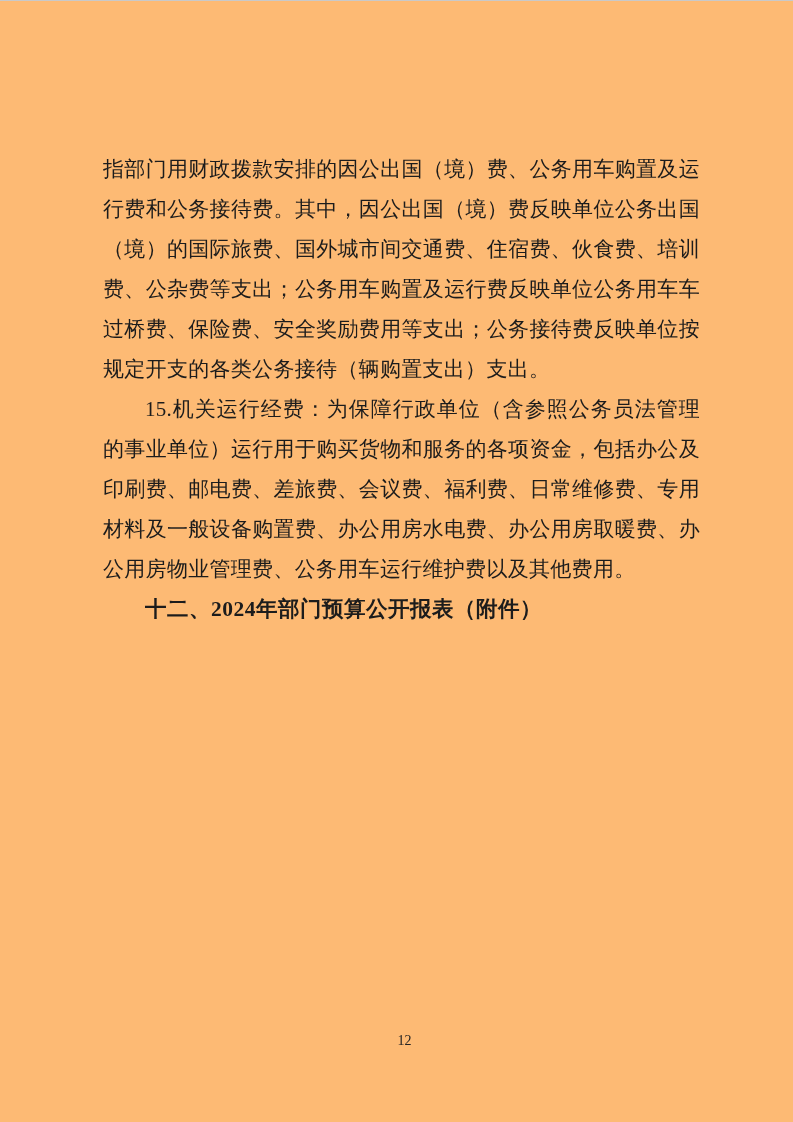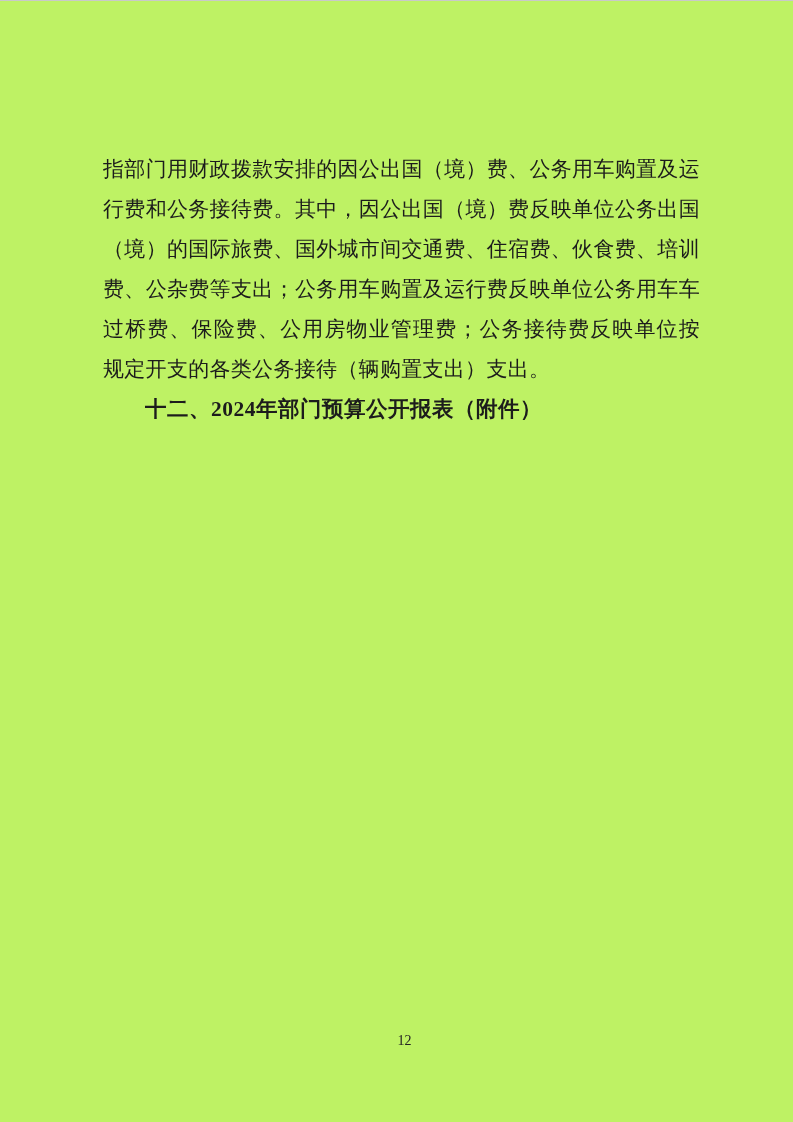--- a/index.html
+++ b/index.html
@@ -1,20 +1,20 @@
 <!DOCTYPE html>
 <html><head>
 <meta charset="utf-8">
 <style>
   html, body { margin: 0; padding: 0; }
   .page {
     position: relative;
     width: 793px;
     height: 1122px;
-    background: #bef264;
+    background: #fdba74;
     overflow: hidden;
     font-family: "Liberation Serif", "DejaVu Serif", serif;
     border-top: 1px solid #c9c9c9;
     box-sizing: border-box;
   }
   .content-area {
     position: absolute;
     left: 103px;
     top: 148px;
     width: 597px;
@@ -58,21 +58,28 @@
 </head>
 <body>
 
 <div class="page">
   <div class="content-area">
       <div class="paragraph body">
         <div class="line full">指部门用财政拨款安排的因公出国（境）费、公务用车购置及运</div>
         <div class="line full">行费和公务接待费。其中，因公出国（境）费反映单位公务出国</div>
         <div class="line full">（境）的国际旅费、国外城市间交通费、住宿费、伙食费、培训</div>
         <div class="line full">费、公杂费等支出；公务用车购置及运行费反映单位公务用车车</div>
-        <div class="line full">过桥费、保险费、公用房物业管理费；公务接待费反映单位按</div>
+        <div class="line full">过桥费、保险费、安全奖励费用等支出；公务接待费反映单位按</div>
         <div class="line">规定开支的各类公务接待（辆购置支出）支出。</div>
+      </div>
+      <div class="paragraph body">
+        <div class="line full indent">15.机关运行经费：为保障行政单位（含参照公务员法管理</div>
+        <div class="line full">的事业单位）运行用于购买货物和服务的各项资金，包括办公及</div>
+        <div class="line full">印刷费、邮电费、差旅费、会议费、福利费、日常维修费、专用</div>
+        <div class="line full">材料及一般设备购置费、办公用房水电费、办公用房取暖费、办</div>
+        <div class="line">公用房物业管理费、公务用车运行维护费以及其他费用。</div>
       </div>
       <div class="paragraph heading">
         <div class="line indent">十二、2024年部门预算公开报表（附件）</div>
       </div>
     </div>
   <div class="page-number">12</div>
 </div>
 
 </body></html>

